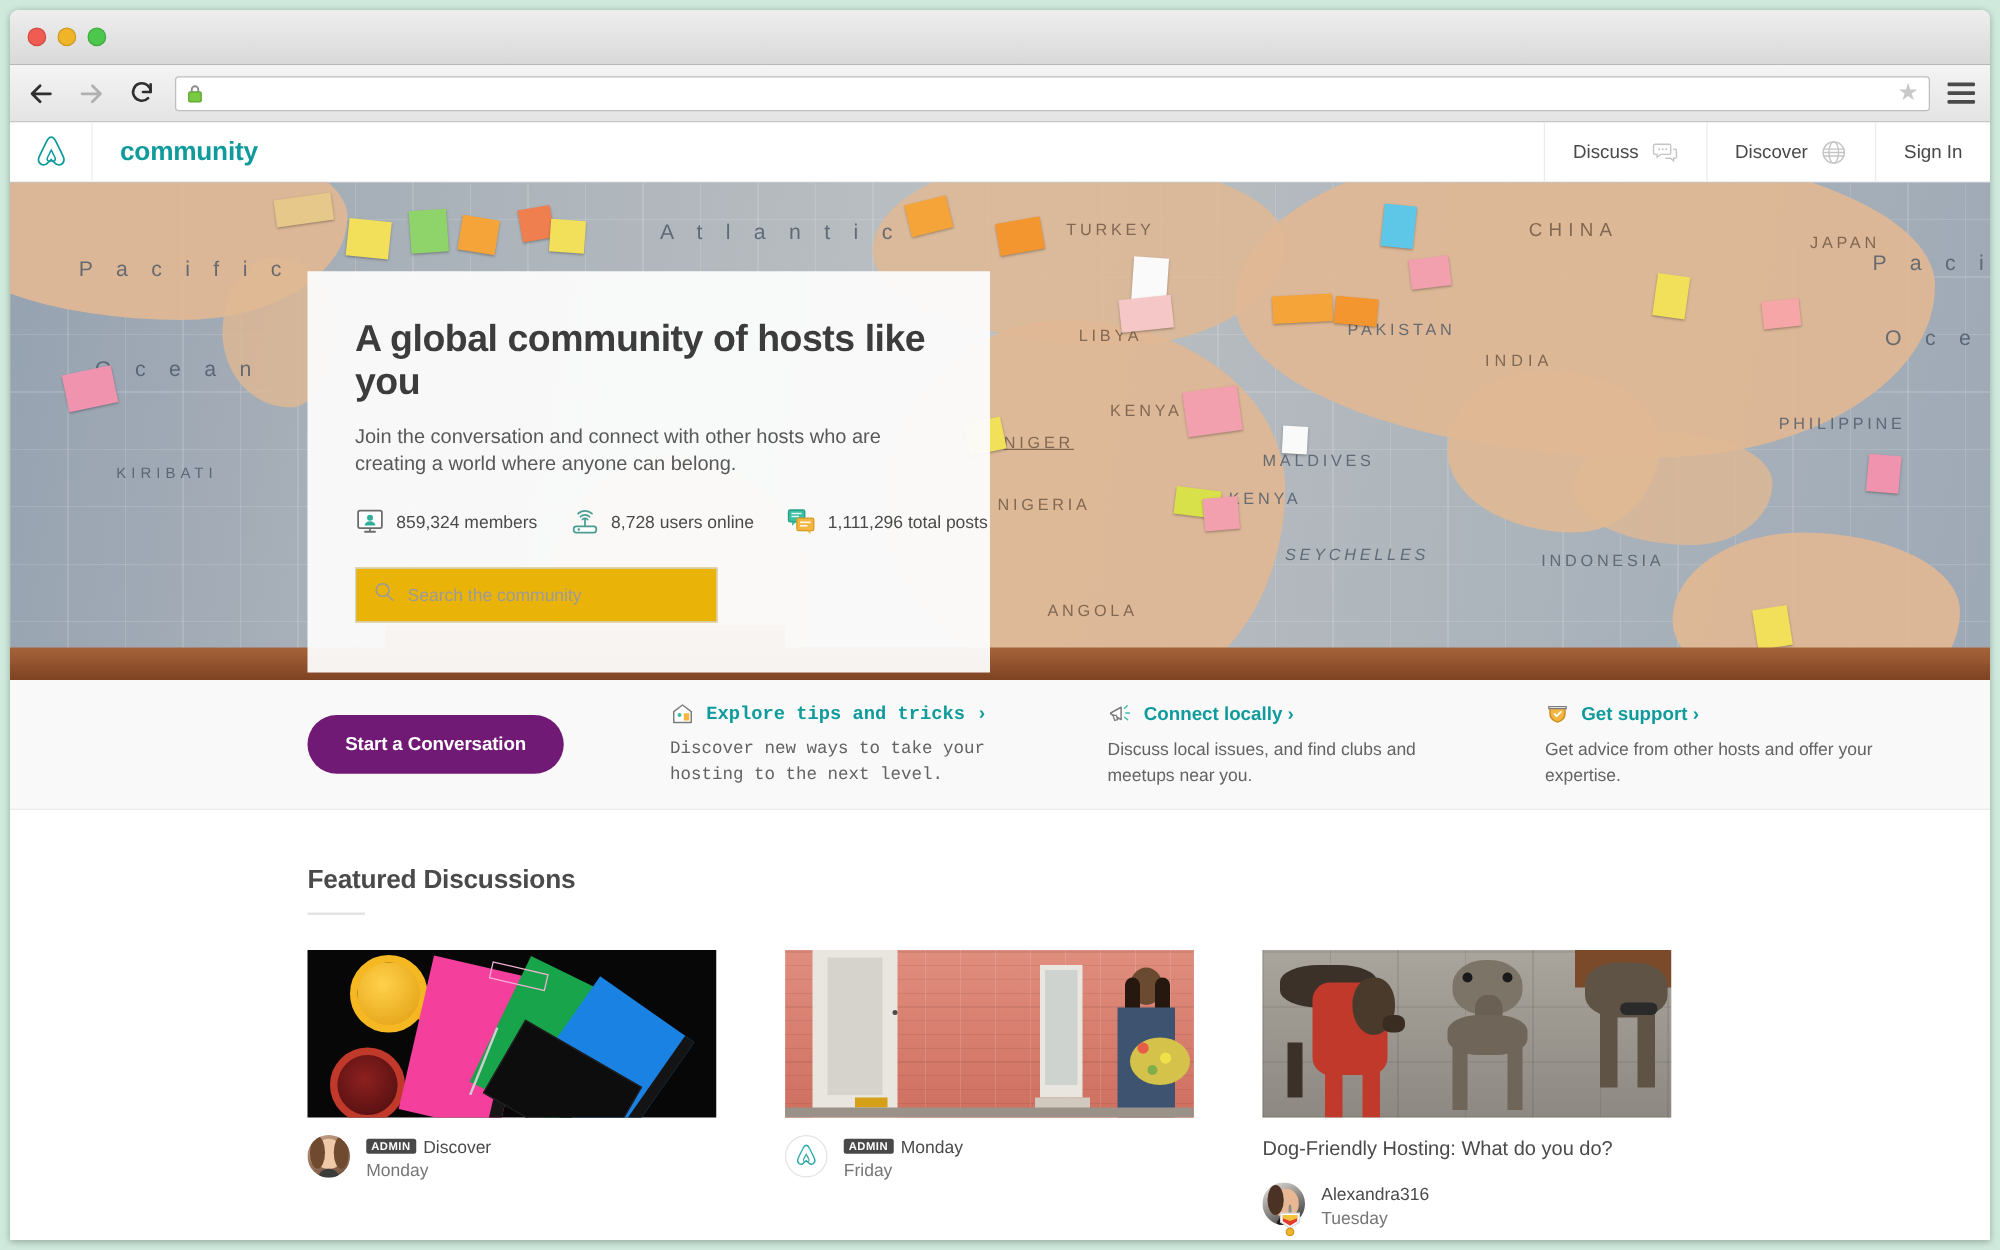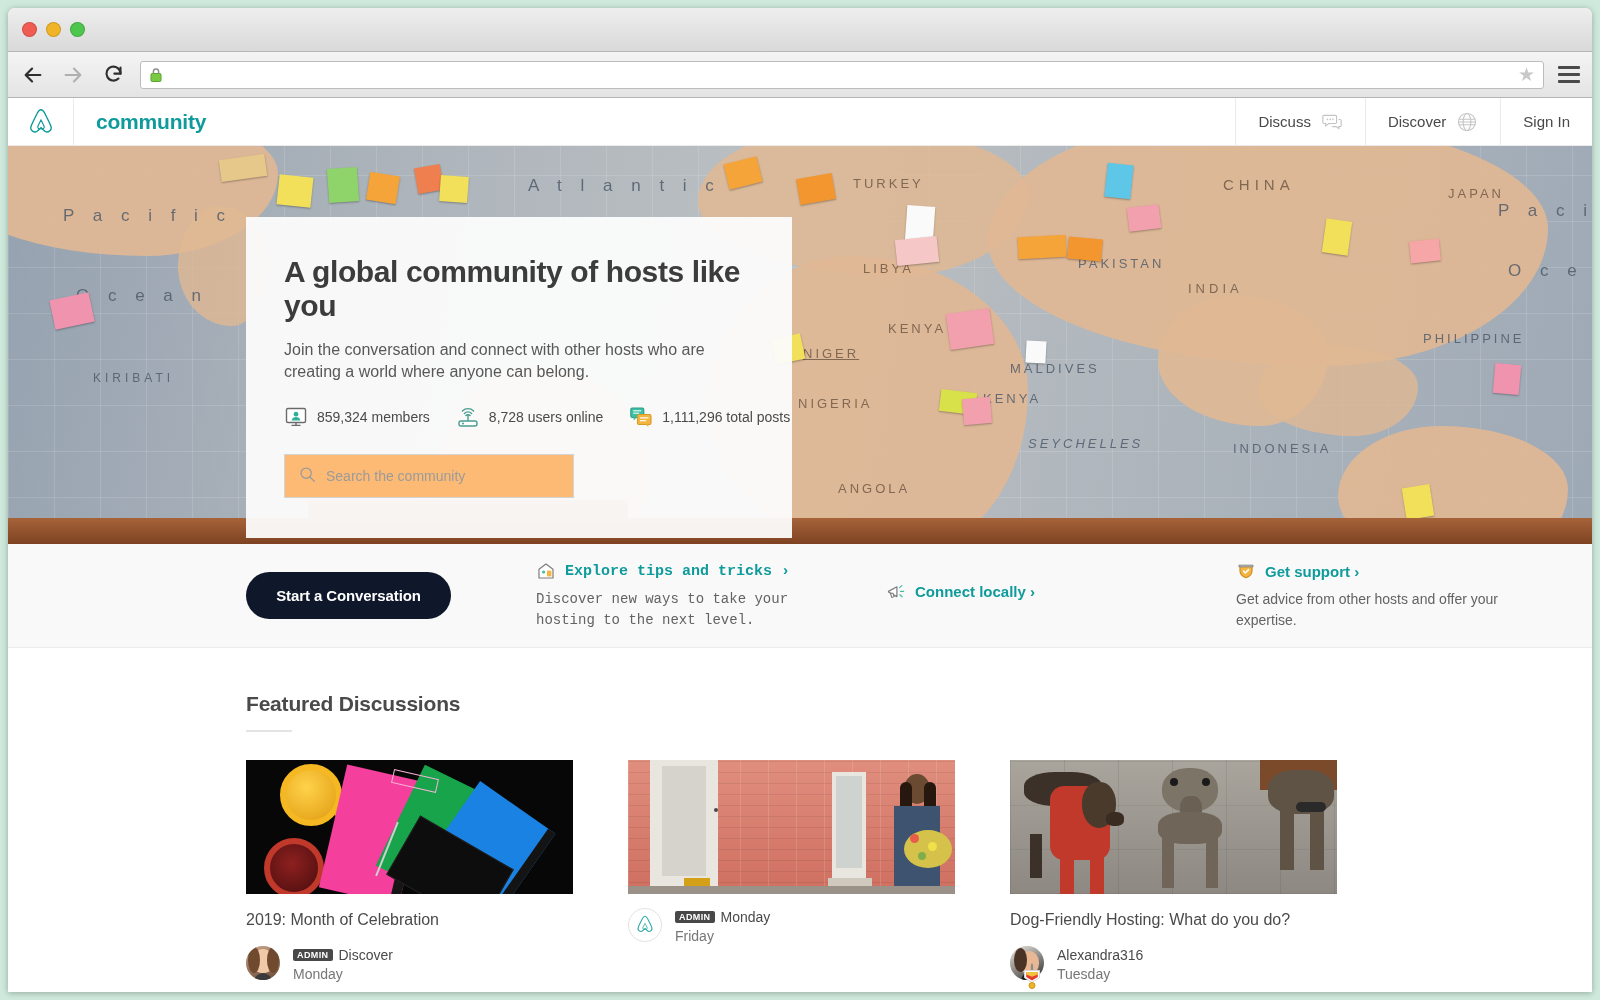--- a/index.html
+++ b/index.html
@@ -192,21 +192,21 @@
     margin-bottom: 24px;
   }
   .stats { display: flex; align-items: center; gap: 26px; margin-bottom: 26px; }
   .stat { display: flex; align-items: center; gap: 9px; }
   .stat-text { font-size: 14px; color: #4a4a4a; white-space: nowrap; }
   .stat-ico { width: 24px; height: 22px; position: relative; display: block; }
 
   .search-box {
     height: 44px;
     border: 1px solid #d4d4d4;
-    background: #fdba74;
+    background: #eab308;
     display: flex;
     align-items: center;
     gap: 10px;
     padding: 0 14px;
     width: 290px;
   }
   .search-box input {
     border: none; outline: none;
     font-size: 14px;
     color: #484848;
@@ -223,21 +223,21 @@
     height: 104px;
     display: flex;
     align-items: center;
     padding-left: 238px;
     gap: 0;
   }
   .cta-btn {
     width: 205px;
     height: 47px;
     border-radius: 26px;
-    background: #0f172a;
+    background: #701a75;
     color: #fff;
     font-size: 15px;
     font-weight: bold;
     display: flex; align-items: center; justify-content: center;
     border: none;
     cursor: pointer;
     font-family: "Liberation Sans", sans-serif;
     letter-spacing: -0.1px;
   }
   .promo { width: 265px; margin-left: 85px; }
@@ -549,20 +549,21 @@
         <div class="promo-head">
           <span class="promo-ico">
             <svg width="20" height="20" viewBox="0 0 20 20">
               <path d="M2.5 9.4l8.4-4.6v9.8L2.5 10z" fill="#fff" stroke="#7d7d7d" stroke-width="1.2" stroke-linejoin="round"></path>
               <path d="M4.4 11.3l1.4 4.1 2.3-.7-1.1-3.4z" fill="#fff" stroke="#7d7d7d" stroke-width="1.1"></path>
               <path d="M13.6 5.6l2.2-2M14.6 9.4h3M13.8 12.8l2.3 2" stroke="#3dbfa6" stroke-width="1.2" stroke-linecap="round"></path>
             </svg>
           </span>
           <span class="promo-link">Connect locally ›</span>
         </div>
+        <div class="promo-desc">Discuss local issues, and find clubs and meetups near you.</div>
       </div>
 
       <div class="promo">
         <div class="promo-head">
           <span class="promo-ico">
             <svg width="20" height="20" viewBox="0 0 20 20">
               <path d="M4 5.4h12v4.3c0 3.6-2.7 5.9-6 7-3.3-1.1-6-3.4-6-7z" fill="#f4b641" stroke="#c98f1f" stroke-width="1.2" stroke-linejoin="round"></path>
               <path d="M3 4.2h14v1.6H3z" fill="#fff" stroke="#7d7d7d" stroke-width="1"></path>
               <path d="M7.6 10.1l1.7 1.8 3.3-3.3" fill="none" stroke="#fff" stroke-width="1.5" stroke-linecap="round" stroke-linejoin="round"></path>
             </svg>
@@ -584,21 +585,20 @@
             <div class="ph" style="left:34px; top:4px; width:62px; height:62px; border-radius:50%; background:radial-gradient(circle at 40% 35%, #ffd24a, #e09b10); border:6px solid #f5b722;"></div>
             <div class="ph" style="left:90px; top:44px; width:24px; height:16px; background:#f0b01d; border-radius:0 8px 8px 0; transform:rotate(22deg);"></div>
             <div class="ph" style="left:18px; top:78px; width:60px; height:60px; border-radius:50%; background:radial-gradient(circle at 45% 40%, #8e2020, #4a0d0d); border:6px solid #c0392b;"></div>
             <div class="ph" style="left:86px; top:12px; width:82px; height:126px; background:#f43f9d; transform:rotate(13deg); border-right:10px solid #161616;"></div>
             <div class="ph" style="left:150px; top:18px; width:86px; height:112px; background:#17a44a; transform:rotate(26deg); border-right:9px solid #161616;"></div>
             <div class="ph" style="left:196px; top:38px; width:92px; height:104px; background:#1a82e2; transform:rotate(35deg); border-right:9px solid #141414;"></div>
             <div class="ph" style="left:150px; top:78px; width:108px; height:68px; background:#0d0d0d; transform:rotate(30deg); border:1px solid #222;"></div>
             <div class="ph" style="left:140px; top:60px; width:2px; height:58px; background:#cfcfcf; transform:rotate(22deg);"></div>
             <div class="ph" style="left:146px; top:14px; width:46px; height:14px; border:1px solid #f8b2d6; transform:rotate(13deg);"></div>
           </div>
-          <div class="card-title">2019: Month of Celebration</div>
           <div class="card-meta">
             <div class="avatar-wrap">
               <div class="avatar">
                 <div class="ph" style="inset:0; background:linear-gradient(160deg,#c9a48a,#6b4a36);"></div>
                 <div class="ph" style="left:6px; top:3px; width:22px; height:24px; border-radius:50% 50% 45% 45%; background:#f0c9a8;"></div>
                 <div class="ph" style="left:2px; top:1px; width:12px; height:26px; border-radius:50%; background:#6f4a2e;"></div>
                 <div class="ph" style="left:21px; top:1px; width:12px; height:26px; border-radius:50%; background:#6f4a2e;"></div>
                 <div class="ph" style="left:8px; top:27px; width:18px; height:9px; border-radius:9px 9px 0 0; background:#3b3b3b;"></div>
               </div>
             </div>

